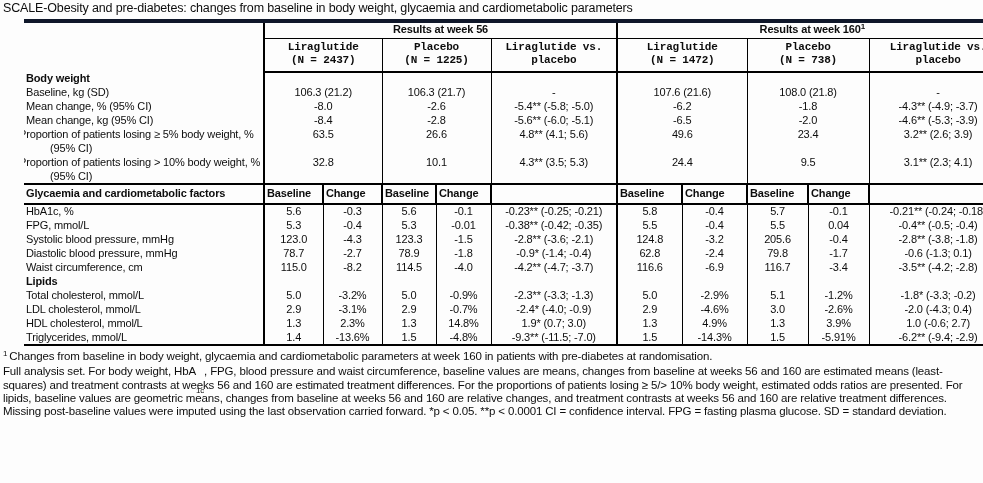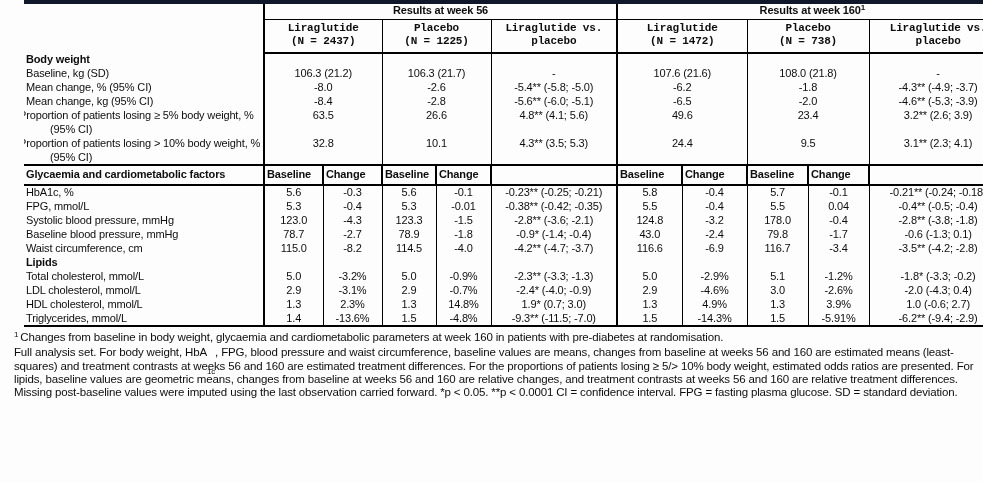--- a/index.html
+++ b/index.html
@@ -54,29 +54,30 @@
   .b1l { border-left: 1px solid #000; }
   .b2l { border-left: 2px solid #000; }
   .bb1 { border-bottom: 1px solid #000; }
   .bb2 { border-bottom: 2px solid #000; }
   .hang { padding-left: 26px; text-indent: -31px; }
   sup { font-size: 8px; vertical-align: baseline; position: relative; top: -4px; }
   sub { font-size: 8px; vertical-align: baseline; position: relative; top: 18px; }
   .footnote {
     font-size: 11.5px;
     line-height: 13.2px;
-    padding: 4px 4px 0 14px;
+    padding: 4px 4px 0 3px;
   }
   .footnote sup { margin-right: 2px; }
 </style>
 </head>
 <body>
 
 <div class="page">
 
+  <div class="subtitle">SCALE-Obesity and pre-diabetes: changes from baseline in body weight, glycaemia and cardiometabolic parameters</div>
 
   <table class="results">
     <colgroup>
       <col style="width:240px">
         <col style="width:59px">
         <col style="width:59px">
       <col style="width:54px">
         <col style="width:55px">
         <col style="width:126px">
       <col style="width:65px">
@@ -211,32 +212,32 @@
     </tr>
     <tr class="r">
       <td>Systolic blood pressure, mmHg</td>
       <td class="b2l num">123.0</td>
       <td class="b1l num">-4.3</td>
       <td class="b1l num">123.3</td>
       <td class="b1l num">-1.5</td>
       <td class="b1l num">-2.8** (-3.6; -2.1)</td>
       <td class="b2l num">124.8</td>
       <td class="b1l num">-3.2</td>
-      <td class="b1l num">178.0</td>
+      <td class="b1l num">205.6</td>
       <td class="b1l num">-0.4</td>
       <td class="b1l num">-2.8** (-3.8; -1.8)</td>
     </tr>
     <tr class="r">
-      <td>Baseline blood pressure, mmHg</td>
+      <td>Diastolic blood pressure, mmHg</td>
       <td class="b2l num">78.7</td>
       <td class="b1l num">-2.7</td>
       <td class="b1l num">78.9</td>
       <td class="b1l num">-1.8</td>
       <td class="b1l num">-0.9* (-1.4; -0.4)</td>
-      <td class="b2l num">43.0</td>
+      <td class="b2l num">62.8</td>
       <td class="b1l num">-2.4</td>
       <td class="b1l num">79.8</td>
       <td class="b1l num">-1.7</td>
       <td class="b1l num">-0.6 (-1.3; 0.1)</td>
     </tr>
     <tr class="r">
       <td>Waist circumference, cm</td>
       <td class="b2l num">115.0</td>
       <td class="b1l num">-8.2</td>
       <td class="b1l num">114.5</td>

